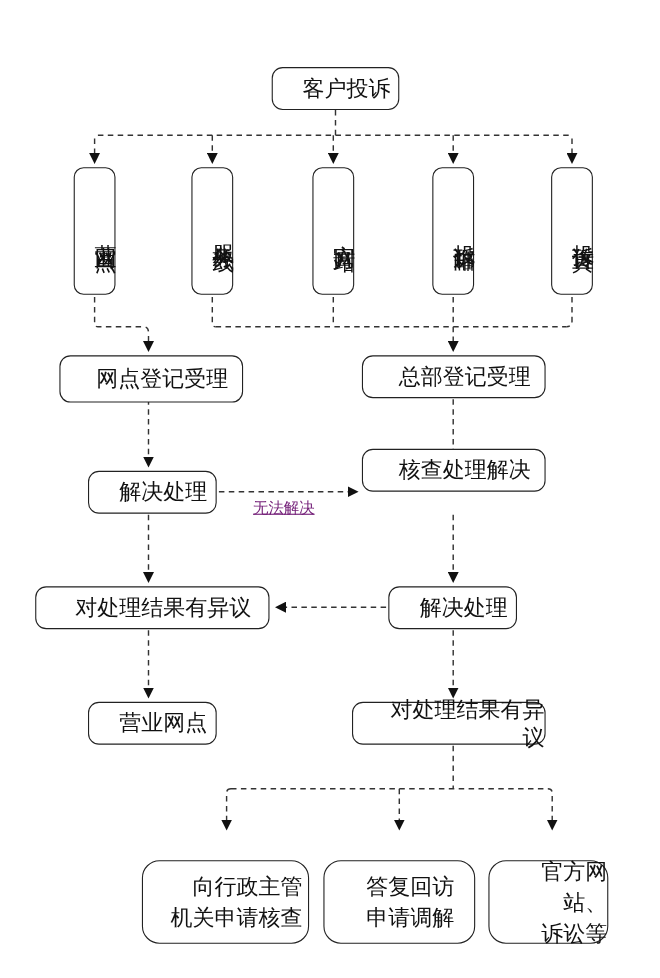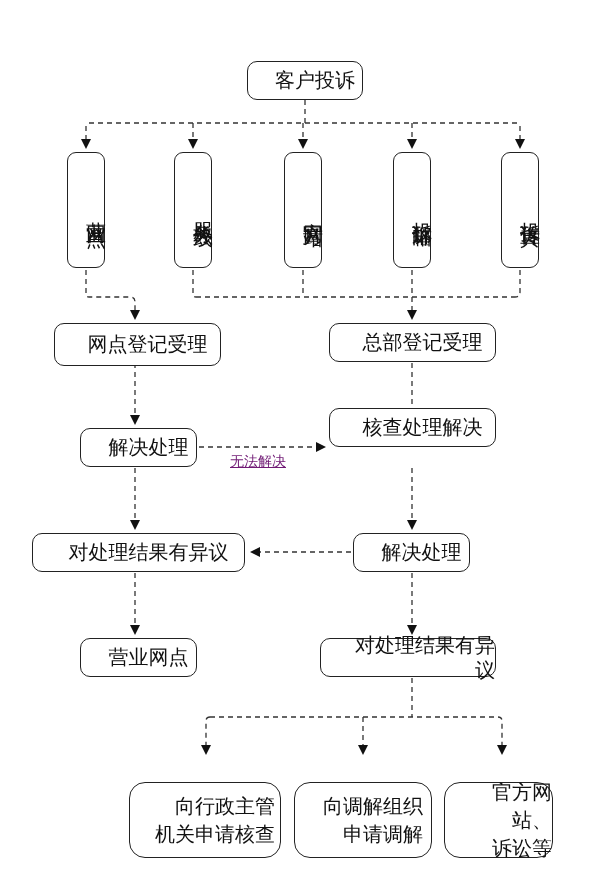--- a/index.html
+++ b/index.html
@@ -81,16 +81,16 @@
 <div class="edge-label" style="left:230px; top:453px;">无法解决</div>
 
 <div class="node" style="left:32px; top:533px; width:213px; height:39px;">对处理结果有异议</div>
 <div class="node" style="left:353px; top:533px; width:117px; height:39px;">解决处理</div>
 
 <div class="node" style="left:80px; top:638px; width:117px; height:39px;">营业网点</div>
 <div class="node" style="left:320px; top:638px; width:176px; height:39px;">对处理结果有异议</div>
 
 <div class="node two" style="left:129px; top:758px; width:152px; height:76px;">向行政主管
 机关申请核查</div>
-<div class="node two" style="left:294px; top:758px; width:138px; height:76px;">向调解组织
+<div class="node two" style="left:294px; top:758px; width:138px; height:76px;">答复回访
 申请调解</div>
 <div class="node two" style="left:444px; top:758px; width:109px; height:76px;">官方网站、
 诉讼等</div>
 
 </body></html>

